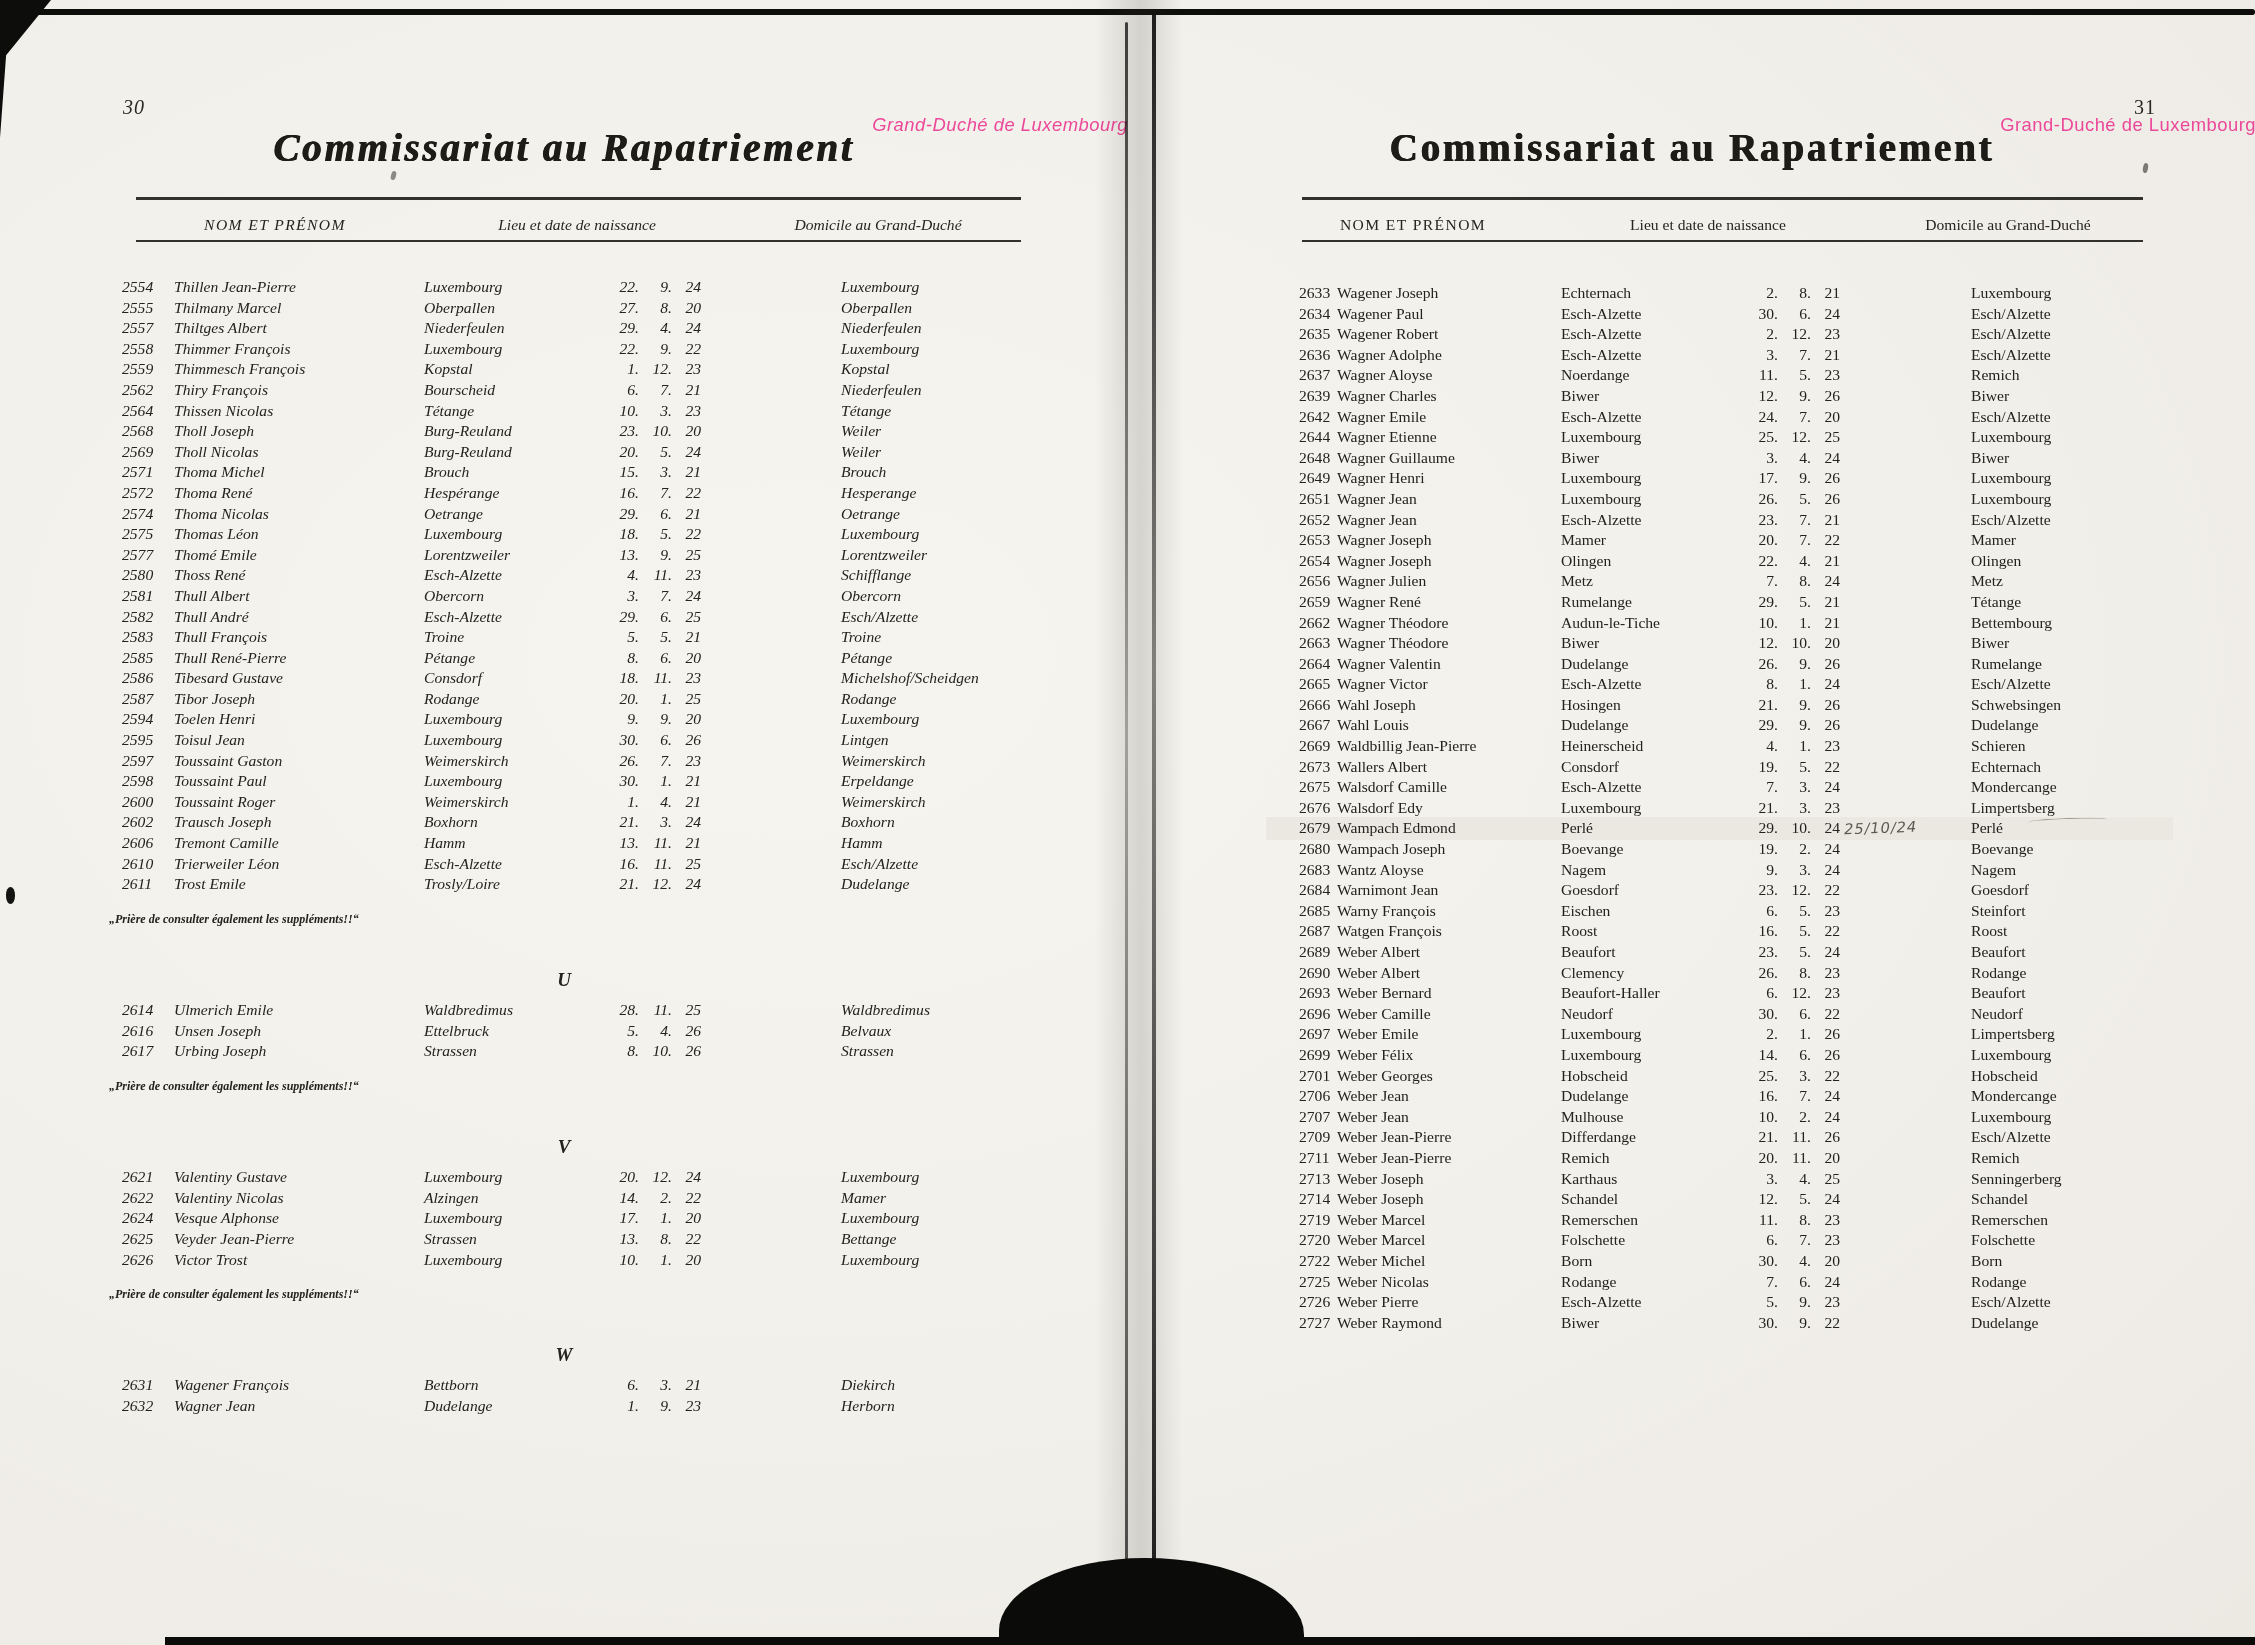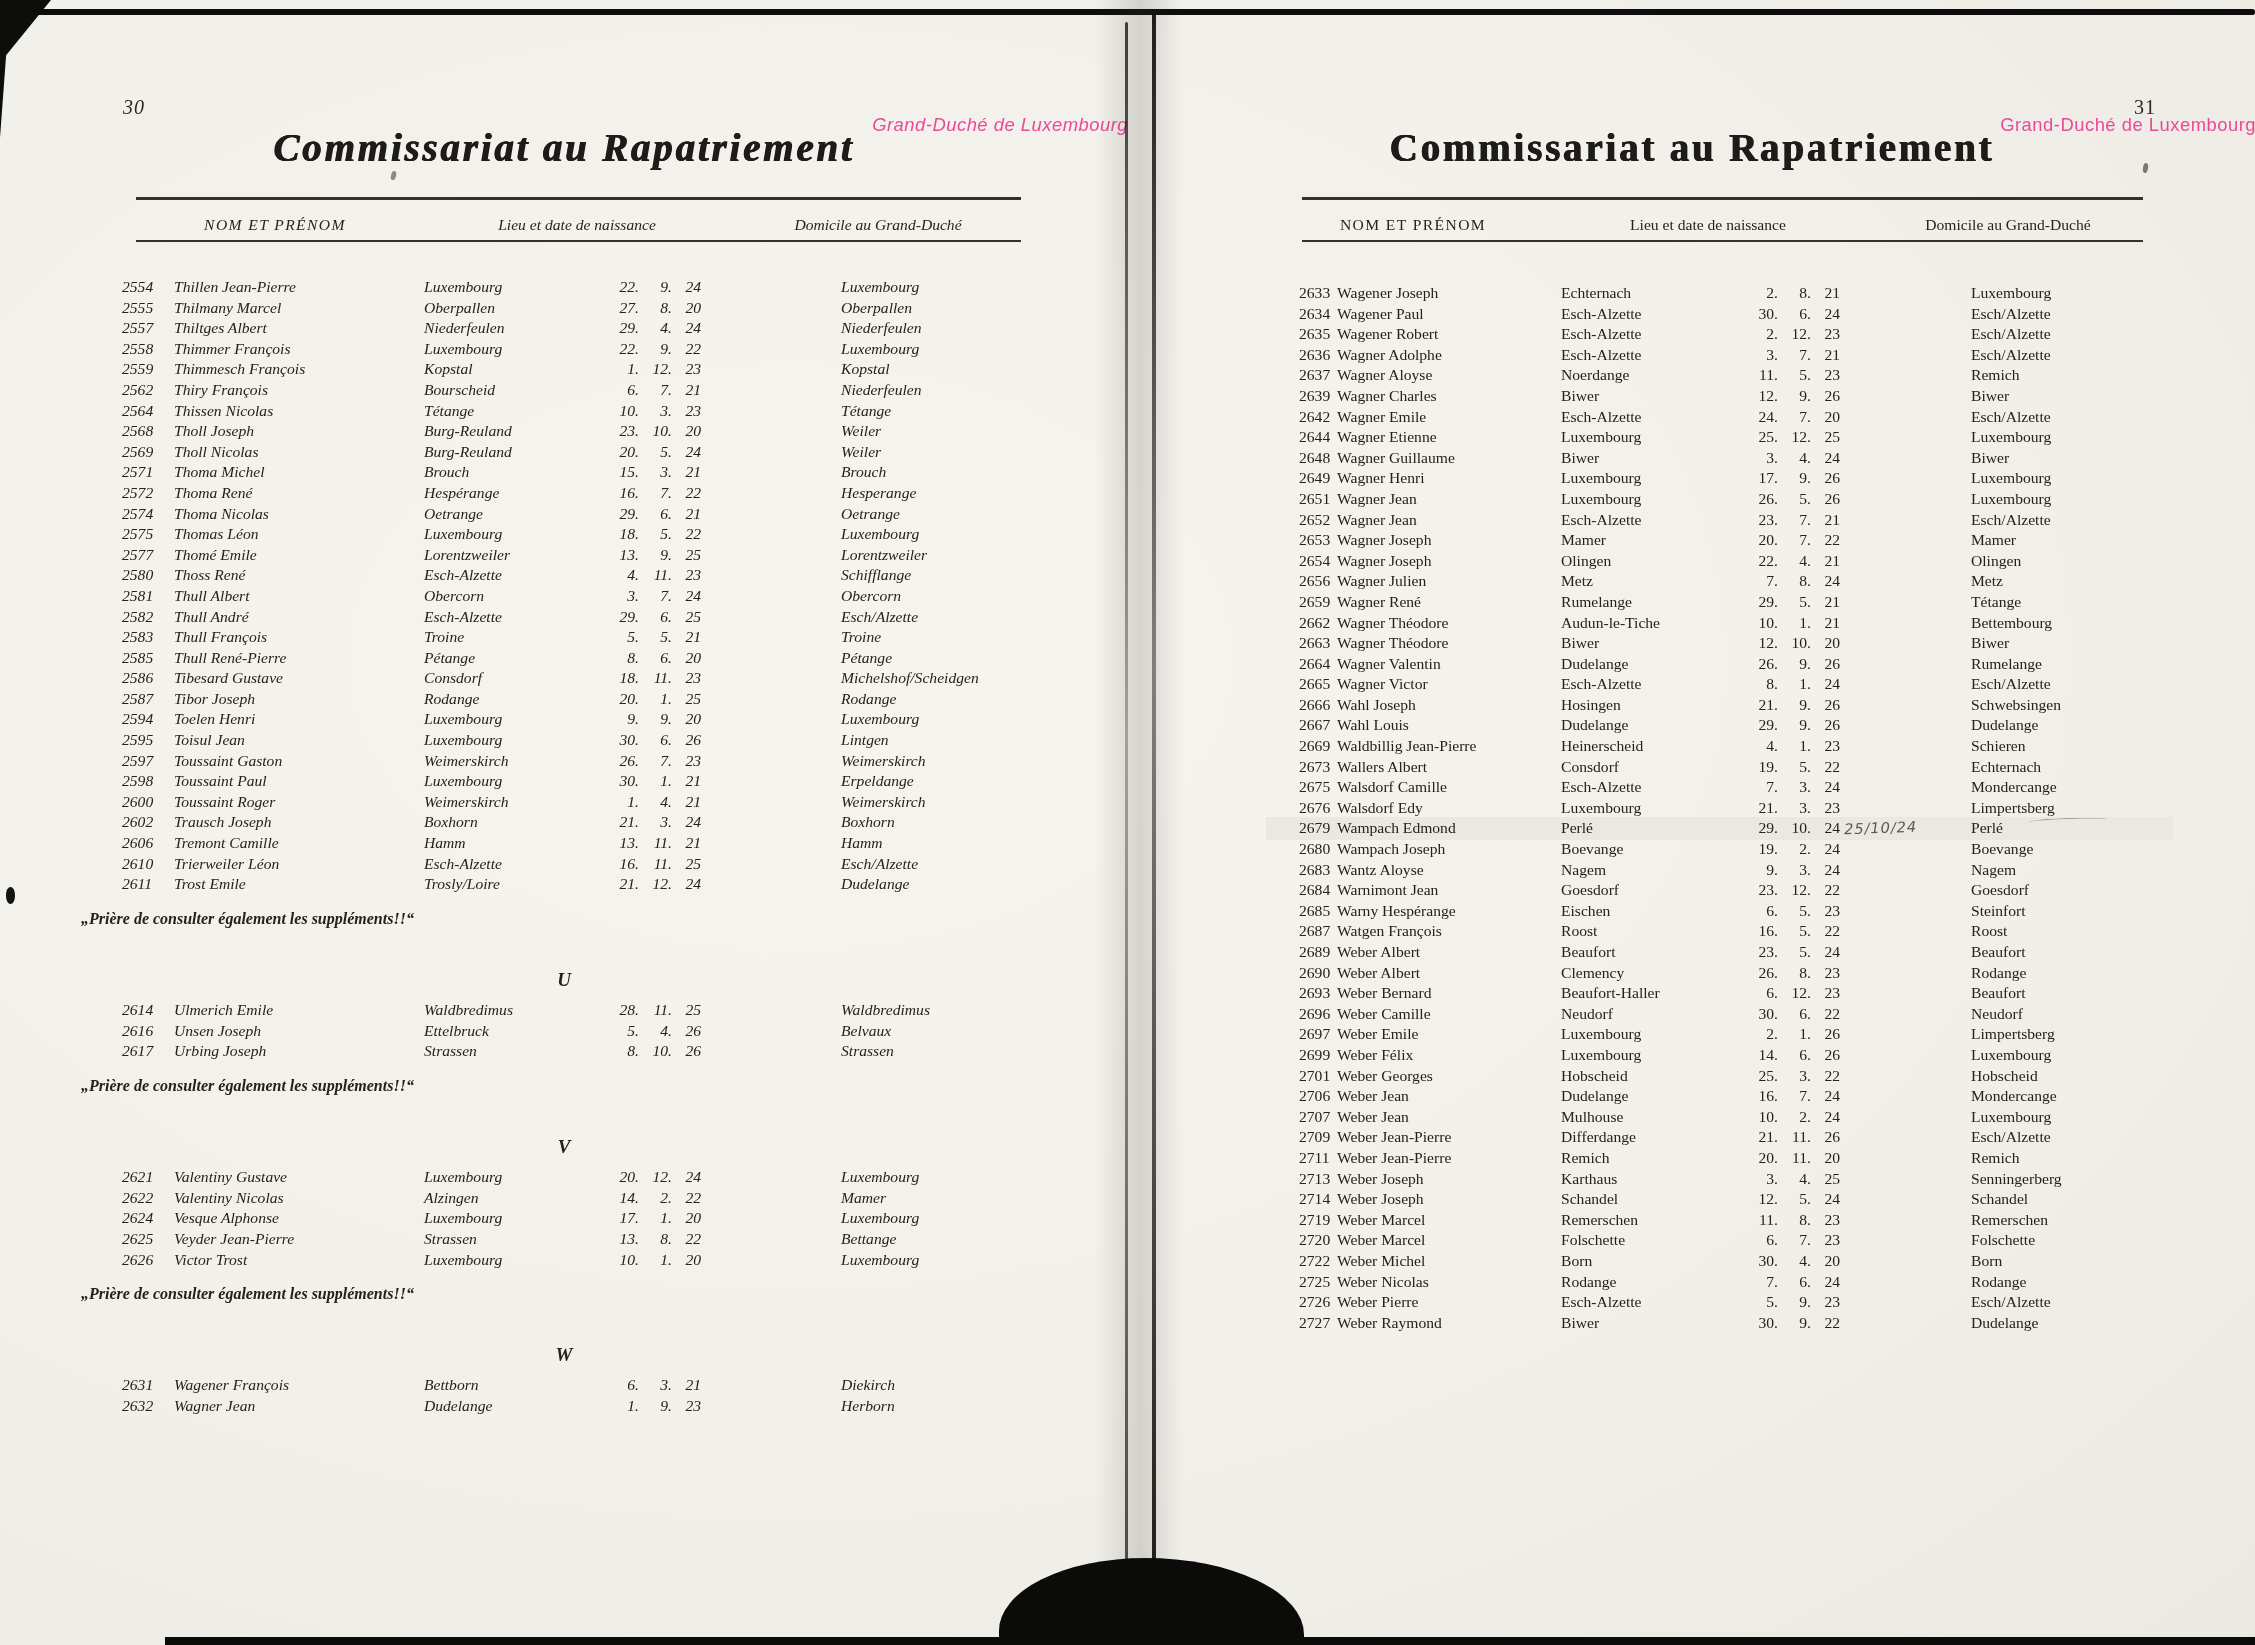--- a/index.html
+++ b/index.html
@@ -68,21 +68,21 @@
   .page-right .c-no    { left:171px; }
   .page-right .c-name  { left:209px; }
   .page-right .c-place { left:433px; }
   .page-right .c-d     { left:610px; width:40px; text-align:right; }
   .page-right .c-m     { left:650px; width:33px; text-align:right; }
   .page-right .c-y     { left:683px; width:29px; text-align:right; }
   .page-right .c-dom   { left:843px; }
 
   .note {
     margin-top:13px; height:22px; line-height:22px;
-    padding-left:81px; font-weight:bold; font-size:16px; color:#24221d;
+    padding-left:109px; font-weight:bold; font-size:12px; color:#24221d;
     white-space:nowrap;
   }
   .letter {
     margin-top:37px; margin-bottom:7.3px; height:26px; line-height:26px;
     text-align:center; font-weight:bold; font-size:19px; color:#24221d;
   }
 
   
   .row.hl::before {
     content:""; position:absolute; left:138px; right:83px; top:-1.8px; height:23px;
@@ -782,21 +782,21 @@
         <span class="c-no">2684</span>
         <span class="c-name">Warnimont Jean</span>
         <span class="c-place">Goesdorf</span>
         <span class="c-d">23.</span>
         <span class="c-m">12.</span>
         <span class="c-y">22</span>
         <span class="c-dom">Goesdorf</span>
       </div>
       <div class="row">
         <span class="c-no">2685</span>
-        <span class="c-name">Warny Hespérange</span>
+        <span class="c-name">Warny François</span>
         <span class="c-place">Eischen</span>
         <span class="c-d">6.</span>
         <span class="c-m">5.</span>
         <span class="c-y">23</span>
         <span class="c-dom">Steinfort</span>
       </div>
       <div class="row">
         <span class="c-no">2687</span>
         <span class="c-name">Watgen François</span>
         <span class="c-place">Roost</span>

